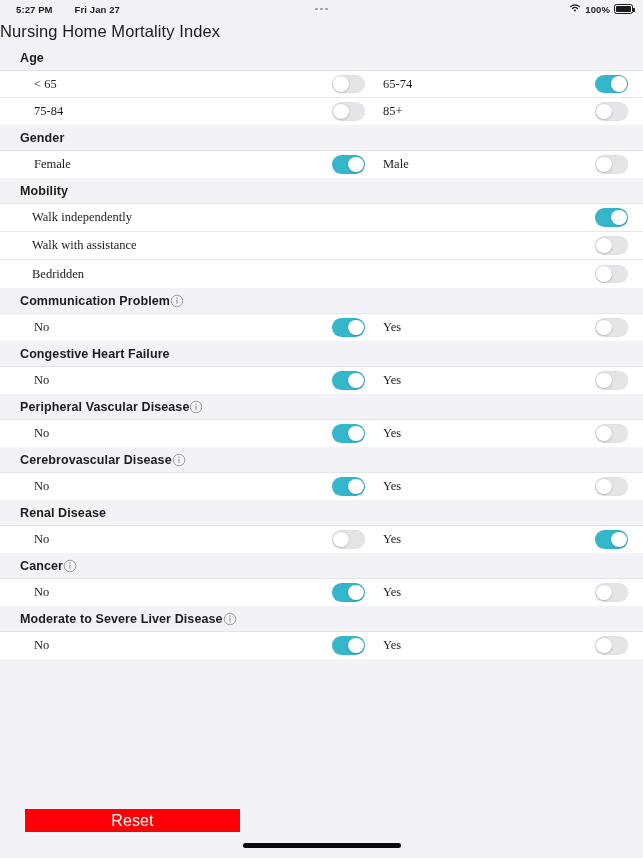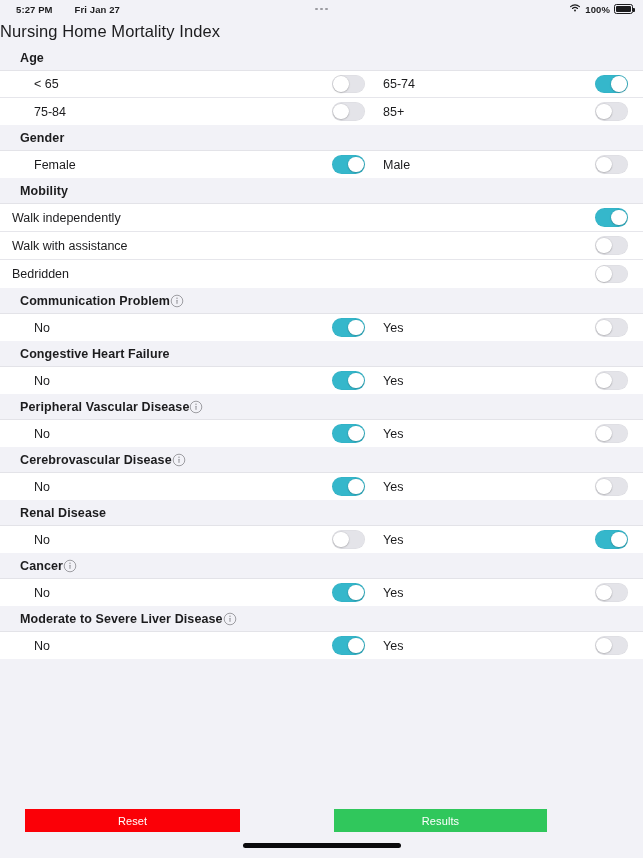--- a/index.html
+++ b/index.html
@@ -49,40 +49,40 @@
 
   .sec-header {
     background: #f2f2f7; height: 26px;
     display: flex; align-items: center;
     padding: 0 10px 0 20px;
     border-bottom: .5px solid #e3e3e8;
   }
   .sec-title { font-size: 12.5px; font-weight: 700; color: #1c1c1e; letter-spacing: .1px; }
   .info-icon { margin-left: auto; width: 14px; height: 14px; display:block; }
 
-  .rows { background: #ffffff; }
+  .rows { background: #ffffff; font-family: Liberation Serif, serif; }
   .row {
     display: flex; align-items: center; height: 27px;
     background: #ffffff; position: relative;
   }
   .row.h28 { height: 28px; }
   .row-sep { border-bottom: .5px solid #e6e6eb; }
 
   
   .cell { display: flex; align-items: center; height: 100%; }
   .cell-a { width: 365px; padding-left: 15px; }
   .cell-b { flex: 1; padding-left: 18px; padding-right: 15px; }
   .cell-lbl { font-size: 12.5px; color: #1c1c1e; }
   .cell .sw { margin-left: auto; }
 
   
   .cell-a.indent { padding-left: 34px; }
 
   
-  .row-full { display:flex; align-items:center; height: 100%; width:100%; padding: 0 15px 0 12px; }
+  .row-full { display:flex; align-items:center; height: 100%; width:100%; padding: 0 15px 0 32px; }
   .row-full .sw { margin-left: auto; }
 
   
   .sw {
     width: 33px; height: 18.5px; border-radius: 9.5px;
     background: #e4e4e9; position: relative; flex: 0 0 33px;
     box-shadow: inset 0 0 0 .5px rgba(0,0,0,.04);
   }
   .sw i {
     position: absolute; top: 1.4px; left: 1.4px;
@@ -91,21 +91,21 @@
     box-shadow: 0 .5px 1.6px rgba(0,0,0,.28), 0 0 0 .4px rgba(0,0,0,.05);
     transition: none;
   }
   .sw.on { background: #35b7cb; }
   .sw.on i { left: auto; right: 1.4px; }
 
   
   .btnbar { background: #f2f2f7; padding: 10px 0 0 0; display: flex; }
   .btn {
     height: 23px; display:flex; align-items:center; justify-content:center;
-    color: #ffffff; font-size: 11px; letter-spacing: .1px;
+    color: #ffffff; font-size: 16px; letter-spacing: .1px;
     border: none; cursor: pointer;
   }
   .btn-reset { width: 215px; margin-left: 25px; background: #fb0007; }
   .btn-results { width: 213px; margin-left: 94px; background: #30c75c; }
 
   
   .home-wrap { height: 26px; flex: 0 0 26px; display:flex; align-items:center; justify-content:center; background:#f2f2f7; }
   .home-ind { width: 158px; height: 5px; border-radius: 3px; background: #0b0b0d; }
 </style>
 </head>
@@ -391,20 +391,19 @@
             <span class="sw" style="background: rgb(228, 228, 233);">
               <i></i>
             </span>
           </div>
         </div>
       </div>
     </div>
 
   <div class="btnbar">
     <button class="btn btn-reset" style="background: rgb(251, 0, 7);">Reset</button>
-    <button class="btn btn-results" style="background: rgb(48, 199, 92);">Results</button>
   </div>
 
   <div class="home-wrap">
     <div class="home-ind"></div>
   </div>
 
 </div>
 
 </body></html>

